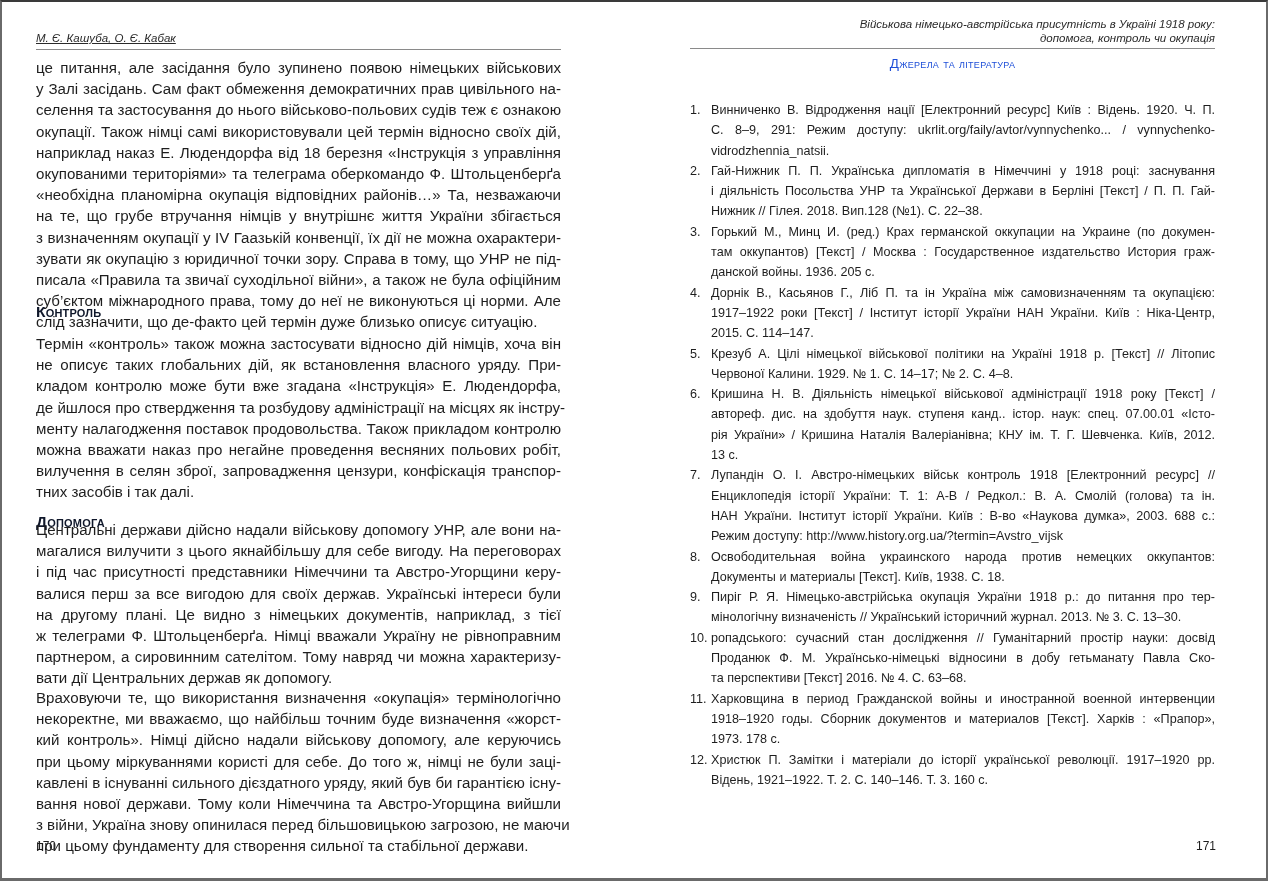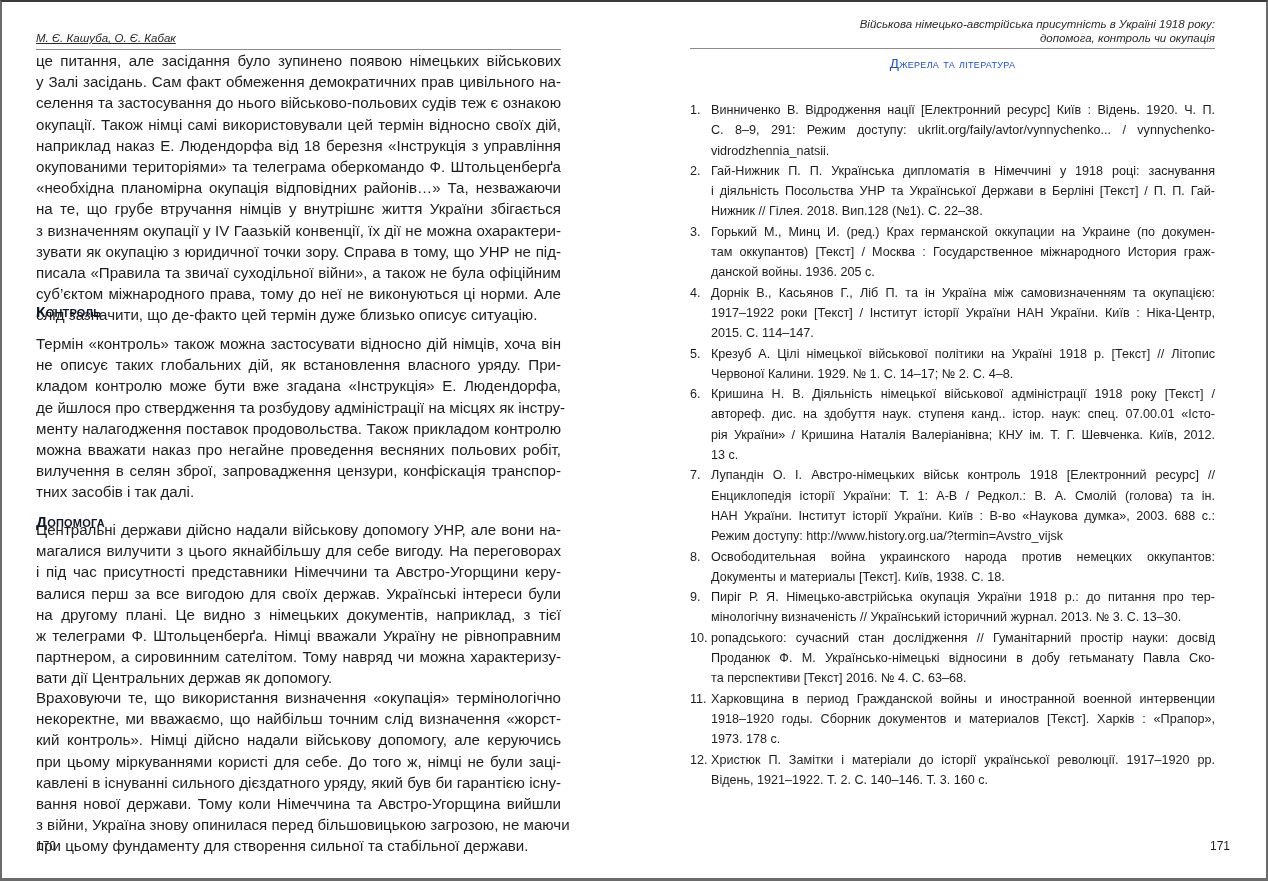--- a/index.html
+++ b/index.html
@@ -38,21 +38,21 @@
     .body-text .ln { display: block; text-align: justify; text-align-last: justify; white-space: nowrap; }
     .body-text .ln.last { text-align-last: left; }
 
     .section-title {
       position: absolute; left: 36px; font-weight: bold; font-size: 15.5px; color: #0f172a;
       font-variant: small-caps; letter-spacing: 0.2px;
     }
 
     .page-num { position: absolute; font-size: 12px; color: #1e1e1e; }
     .page-left .page-num { left: 36px; top: 839px; }
-    .page-right .page-num { left: 576px; top: 839px; }
+    .page-right .page-num { left: 562px; top: 839px; }
 
     .refs-title {
       position: absolute; left: 56px; top: 56px; width: 525px; text-align: center;
       font-size: 13.5px; font-variant: small-caps; letter-spacing: 0.3px; color: #1d4ed8;
     }
     .refs-list {
       position: absolute; left: 56px; top: 100px; width: 525px; margin: 0; padding: 0; list-style: none;
       font-size: 12.6px; line-height: 20.3px; color: #1e1e1e;
     }
     .refs-list li { position: relative; padding-left: 21px; margin: 0 0 0 0; }
@@ -60,21 +60,21 @@
     .refs-list .txt { display: block; }
     .refs-list .txt .ln { display: block; text-align: justify; text-align-last: justify; white-space: nowrap; }
     .refs-list .txt .ln.last { text-align-last: left; }
   </style>
 </head>
 <body>
 
 <div class="page page-left">
   <div class="running-head">М. Є. Кашуба, О. Є. Кабак</div>
 
-  <div class="body-text" style="top:50px;">
+  <div class="body-text" style="top:57px;">
       <span class="ln">це питання, але засідання було зупинено появою німецьких військових</span>
       <span class="ln">у Залі засідань. Сам факт обмеження демократичних прав цивільного на-</span>
       <span class="ln">селення та застосування до нього військово-польових судів теж є ознакою</span>
       <span class="ln">окупації. Також німці самі використовували цей термін відносно своїх дій,</span>
       <span class="ln">наприклад наказ Е. Людендорфа від 18 березня «Інструкція з управління</span>
       <span class="ln">окупованими територіями» та телеграма оберкомандо Ф. Штольценберґа</span>
       <span class="ln">«необхідна планомірна окупація відповідних районів…» Та, незважаючи</span>
       <span class="ln">на те, що грубе втручання німців у внутрішнє життя України збігається</span>
       <span class="ln">з визначенням окупації у IV Гаазькій конвенції, їх дії не можна охарактери-</span>
       <span class="ln">зувати як окупацію з юридичної точки зору. Справа в тому, що УНР не під-</span>
@@ -102,21 +102,21 @@
       <span class="ln">і під час присутності представники Німеччини та Австро-Угорщини керу-</span>
       <span class="ln">валися перш за все вигодою для своїх держав. Українські інтереси були</span>
       <span class="ln">на другому плані. Це видно з німецьких документів, наприклад, з тієї</span>
       <span class="ln">ж телеграми Ф. Штольценберґа. Німці вважали Україну не рівноправним</span>
       <span class="ln">партнером, а сировинним сателітом. Тому навряд чи можна характеризу-</span>
       <span class="ln last">вати дії Центральних держав як допомогу.</span>
     </div>
 
   <div class="body-text" style="top:687px;">
       <span class="ln">Враховуючи те, що використання визначення «окупація» термінологічно</span>
-      <span class="ln">некоректне, ми вважаємо, що найбільш точним слід визначення «жорст-</span>
+      <span class="ln">некоректне, ми вважаємо, що найбільш точним буде визначення «жорст-</span>
       <span class="ln">кий контроль». Німці дійсно надали військову допомогу, але керуючись</span>
       <span class="ln">при цьому міркуваннями користі для себе. До того ж, німці не були заці-</span>
       <span class="ln">кавлені в існуванні сильного дієздатного уряду, який був би гарантією існу-</span>
       <span class="ln">вання нової держави. Тому коли Німеччина та Австро-Угорщина вийшли</span>
       <span class="ln">з війни, Україна знову опинилася перед більшовицькою загрозою, не маючи</span>
       <span class="ln last">при цьому фундаменту для створення сильної та стабільної держави.</span>
     </div>
 
   <div class="page-num">170</div>
 </div>
@@ -143,21 +143,21 @@
         <span class="txt">
           <span class="ln">Гай-Нижник П. П. Українська дипломатія в Німеччині у 1918 році: заснування</span>
           <span class="ln">і діяльність Посольства УНР та Української Держави в Берліні [Текст] / П. П. Гай-</span>
           <span class="ln last">Нижник // Гілея. 2018. Вип.128 (№1). С. 22–38.</span>
         </span>
       </li>
       <li>
         <span class="num">3.</span>
         <span class="txt">
           <span class="ln">Горький М., Минц И. (ред.) Крах германской оккупации на Украине (по докумен-</span>
-          <span class="ln">там оккупантов) [Текст] / Москва : Государственное міжнародного История граж-</span>
+          <span class="ln">там оккупантов) [Текст] / Москва : Государственное издательство История граж-</span>
           <span class="ln last">данской войны. 1936. 205 с.</span>
         </span>
       </li>
       <li>
         <span class="num">4.</span>
         <span class="txt">
           <span class="ln">Дорнік В., Касьянов Г., Ліб П. та ін Україна між самовизначенням та окупацією:</span>
           <span class="ln">1917–1922 роки [Текст] / Інститут історії України НАН України. Київ : Ніка-Центр,</span>
           <span class="ln last">2015. С. 114–147.</span>
         </span>

